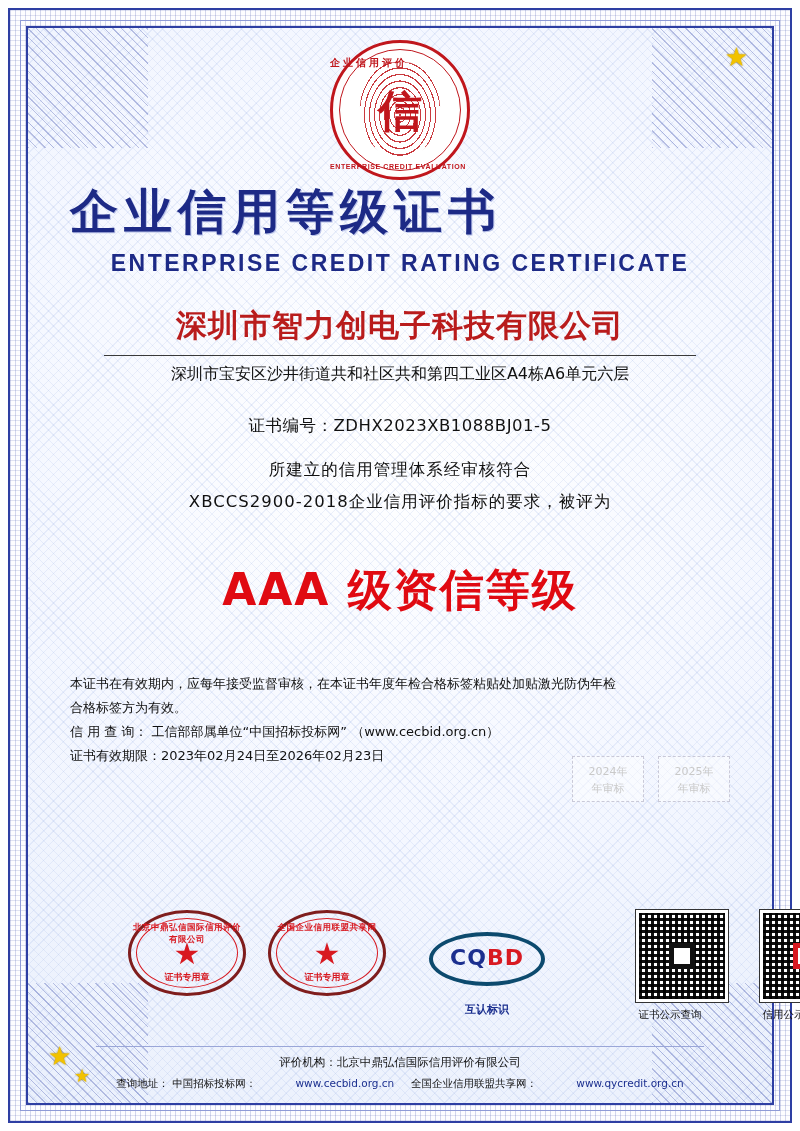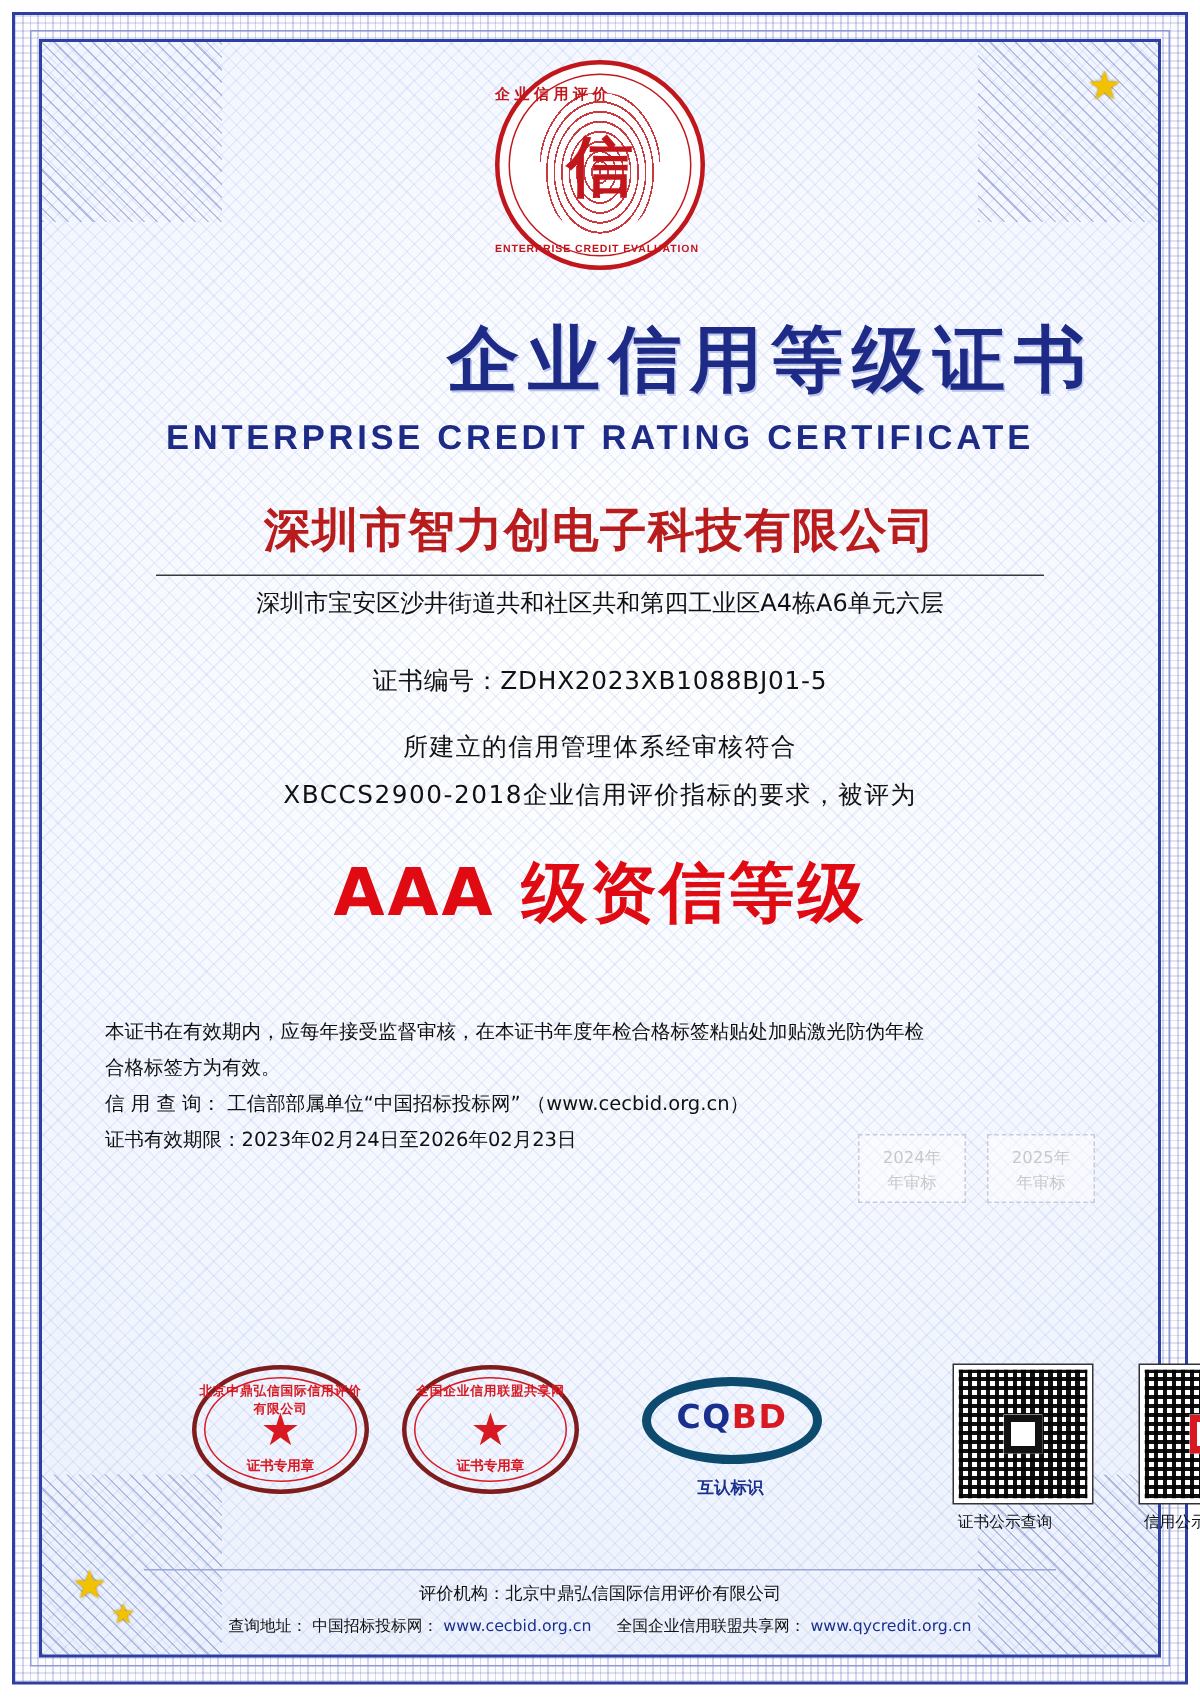--- a/index.html
+++ b/index.html
@@ -63,21 +63,21 @@
     position:absolute;left:0;right:0;top:42px;text-align:center;
     font-size:44px;color:#c0161c;font-weight:bold;font-family:"DejaVu Sans",sans-serif;
   }
   .emblem .arc-top,.emblem .arc-bot{
     position:absolute;left:0;right:0;color:#c0161c;font-weight:bold;
   }
   .emblem .arc-top{top:16px;font-size:10px;letter-spacing:3px;}
   .emblem .arc-bot{bottom:10px;font-size:7px;letter-spacing:.6px;}
 
   .title-cn{
-    margin-top:28px;text-align:right;font-size:48px;font-weight:bold;letter-spacing:6px;
+    margin-top:0;text-align:left;font-size:48px;font-weight:bold;letter-spacing:6px;
     color:#1d2a86;font-family:"DejaVu Sans",sans-serif;
     text-shadow:1px 1px 0 #b9c2e8;
   }
   .title-en{
     margin-top:6px;text-align:center;font-size:23px;font-weight:bold;letter-spacing:2.5px;
     color:#1d2a86;
   }
   .company{
     margin-top:28px;text-align:center;font-size:31px;font-weight:bold;color:#b91c1c;
     font-family:"DejaVu Sans",sans-serif;letter-spacing:1px;
@@ -85,21 +85,21 @@
   .company-rule{height:1px;background:#3a3a3a;margin:8px 34px 0;}
   .address{margin-top:8px;text-align:center;font-size:16px;color:#111;font-family:"DejaVu Sans",sans-serif;}
 
   .cert-no{margin-top:30px;text-align:center;font-size:16.5px;color:#111;letter-spacing:.5px;font-family:"DejaVu Sans",sans-serif;}
 
   .statement{margin-top:22px;text-align:center;color:#111;font-family:"DejaVu Sans",sans-serif;}
   .statement .l1{font-size:16.5px;letter-spacing:1px;}
   .statement .l2{font-size:16.5px;letter-spacing:1px;margin-top:10px;}
 
   .grade{
-    margin-top:25px;text-align:center;font-size:44px;font-weight:bold;color:#e00a12;
+    margin-top:48px;text-align:center;font-size:44px;font-weight:bold;color:#e00a12;
     font-family:"DejaVu Sans",sans-serif;letter-spacing:2px;
   }
 
   .notes{margin-top:52px;color:#111;font-family:"DejaVu Sans",sans-serif;font-size:13px;line-height:1.85;}
   .notes .row{white-space:nowrap;}
 
   .yearbox-wrap{position:absolute;right:0;top:722px;display:flex;gap:14px;}
   .yearbox{
     width:72px;height:46px;border:1px dashed #c9c9d8;color:#c9c9c9;background:rgba(255,255,255,.45);
     font-size:11px;text-align:center;padding-top:7px;box-sizing:border-box;line-height:1.5;
@@ -113,21 +113,21 @@
   }
   .rseal .ri{position:absolute;inset:5px;border:1px solid #d81921;border-radius:50%;}
   .rseal .arc{position:absolute;left:0;right:0;top:9px;font-size:8.5px;font-weight:bold;letter-spacing:.5px;}
   .rseal .bigstar{position:absolute;left:0;right:0;top:26px;font-size:30px;line-height:1;}
   .rseal .bot{position:absolute;left:0;right:0;bottom:9px;font-size:9px;font-weight:bold;}
   .seal1{left:58px;top:14px;}
   .seal2{left:198px;top:14px;}
 
   .cqc{position:absolute;left:358px;top:20px;width:118px;height:72px;text-align:center;}
   .cqc .oval{
-    width:108px;height:46px;margin:2px auto;border:6px solid #0c4a6e;border-radius:50%;
+    width:108px;height:46px;margin:16px auto;border:4px solid #0c4a6e;border-radius:50%;
     color:#1b2f8f;font-weight:bold;font-size:22px;line-height:44px;letter-spacing:1px;
     font-family:"DejaVu Sans",sans-serif;
   }
   .cqc .oval .r{color:#d81921;}
   .cqc .cap{margin-top:8px;font-size:11px;color:#1b2f8f;font-weight:bold;font-family:"DejaVu Sans",sans-serif;}
 
   .qr{position:absolute;width:68px;padding-left:44px;}
   .qr .code{
     width:86px;height:86px;background:
       repeating-linear-gradient(0deg,#111 0 3px,#fff 3px 6px),
@@ -141,21 +141,21 @@
   }
   .qr .cap{margin-top:6px;text-align:center;font-size:10.5px;color:#111;font-family:"DejaVu Sans",sans-serif;}
   .qr1{left:522px;top:14px;}
   .qr2{left:646px;top:14px;}
   .qr2 .code:after{box-shadow:inset 0 0 0 5px #d81921;}
 
   .footer{position:absolute;left:0;right:0;bottom:6px;text-align:center;font-family:"DejaVu Sans",sans-serif;}
   .footer .sep{height:1px;background:#9aa6d8;margin:0 26px 8px;}
   .footer .f1{font-size:11.5px;color:#111;}
   .footer .f2{font-size:10.5px;color:#111;margin-top:7px;}
-  .footer .blue{color:#1b2f8f;}
+  .footer .blue{color:#1b2f8f;margin-left:36px;}
 </style>
 </head>
 <body>
 
 <div class="cert">
 
   <div class="frame-outer"></div>
   <div class="frame-mid"></div>
   <div class="frame-inner"></div>
 

